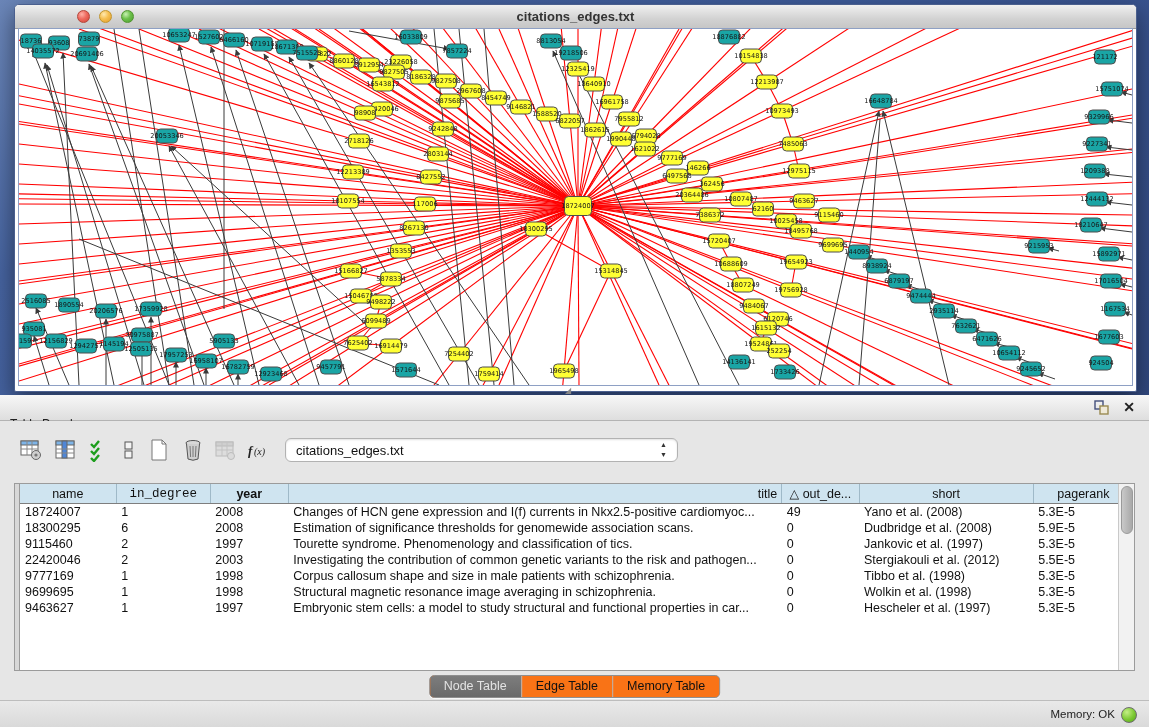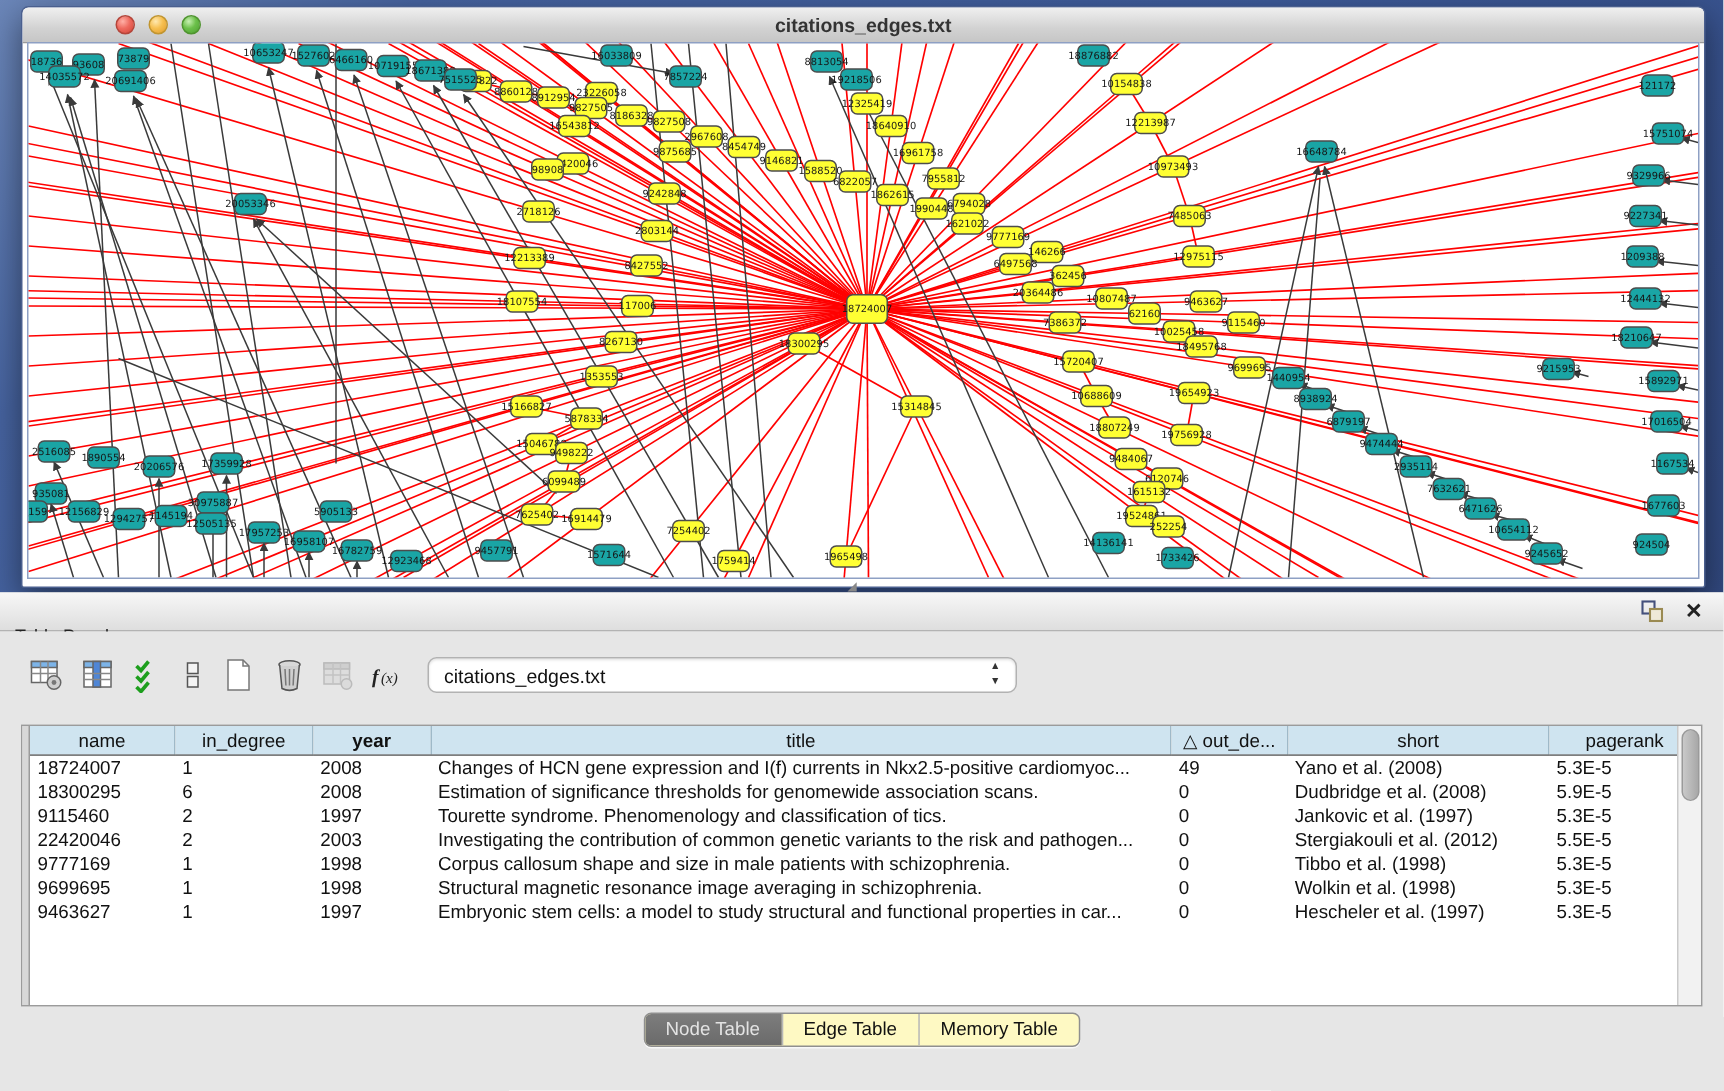--- a/index.html
+++ b/index.html
@@ -54,21 +54,21 @@
     font-weight:normal;height:19px;padding:0 4px;overflow:hidden;white-space:nowrap;cursor:pointer;}
   #grid td{height:16px;padding:0 5px;overflow:hidden;white-space:nowrap;border:none;}
   #vscroll{position:absolute;right:0;top:0;width:15px;height:100%;background:#f2f2f2;
     border-left:1px solid #c9c9c9;}
   #vscroll .thumb{position:absolute;left:2px;top:2px;width:10px;height:46px;border-radius:6px;
     background:linear-gradient(90deg,#c9c9c9,#a8a8a8);border:1px solid #9a9a9a;cursor:pointer;}
 
   #tabs-row{position:absolute;left:0;top:279px;width:1149px;height:26px;}
   #segmented{position:absolute;left:50%;transform:translateX(-50%);top:1px;height:21px;
     display:flex;border:1px solid #8f8f8f;border-radius:5px;overflow:hidden;
-    background:#fef9c3;box-shadow:0 1px 0 rgba(255,255,255,.7);}
+    background:#f97316;box-shadow:0 1px 0 rgba(255,255,255,.7);}
   .seg{padding:3px 14px 0 14px;font-size:12.5px;color:#111;border-right:1px solid #b7b7b7;cursor:pointer;}
   .seg:last-child{border-right:none;}
   .seg.active{background:linear-gradient(#7d7d7d,#6a6a6a);color:#e3e3e3;}
 
   #statusbar{position:absolute;left:0;top:305px;width:1149px;height:27px;
     background:linear-gradient(#e9e9e9,#d9d9d9);border-top:1px solid #bdbdbd;}
   #statusbar .mem{position:absolute;right:34px;top:7px;font-size:11.5px;color:#222;}
   #mem-dot{position:absolute;right:12px;top:6px;width:14px;height:14px;border-radius:50%;
     background:radial-gradient(circle at 35% 30%,#c4ef86,#7bc832 55%,#58a41d);
     border:1px solid #6d6d6d;cursor:pointer;}
@@ -974,23 +974,23 @@
         <span class="spin">▲<br>▼</span>
       </div>
     </div>
 
   <div id="table-wrap">
     <div id="gutter"></div>
     <table id="grid">
       <thead>
           <tr>
             <th style="width: 96px;">name</th>
-            <th style="width: 90px;">in_degree</th>
+            <th style="width: 90px; font-family: Liberation Mono, monospace;">in_degree</th>
             <th style="width: 80px; font-weight: bold;">year</th>
-            <th style="width: 490px;">title</th>
+            <th style="width: 490px; text-align: right;">title</th>
             <th style="width: 70px;">△ out_de...</th>
             <th style="width: 173px;">short</th>
             <th style="width: 102px;">pagerank</th>
           </tr>
         </thead>
       <tbody>
           <tr>
             <td>18724007</td>
             <td>1</td>
             <td>2008</td>
@@ -1061,13 +1061,17 @@
   </div>
 
   <div id="tabs-row">
     <div id="segmented">
         <div class="seg active">Node Table</div>
         <div class="seg">Edge Table</div>
         <div class="seg">Memory Table</div>
       </div>
   </div>
 
+  <div id="statusbar">
+    <span class="mem">Memory: OK</span>
+    <span id="mem-dot"></span>
+  </div>
 </div>
 
 </body></html>

